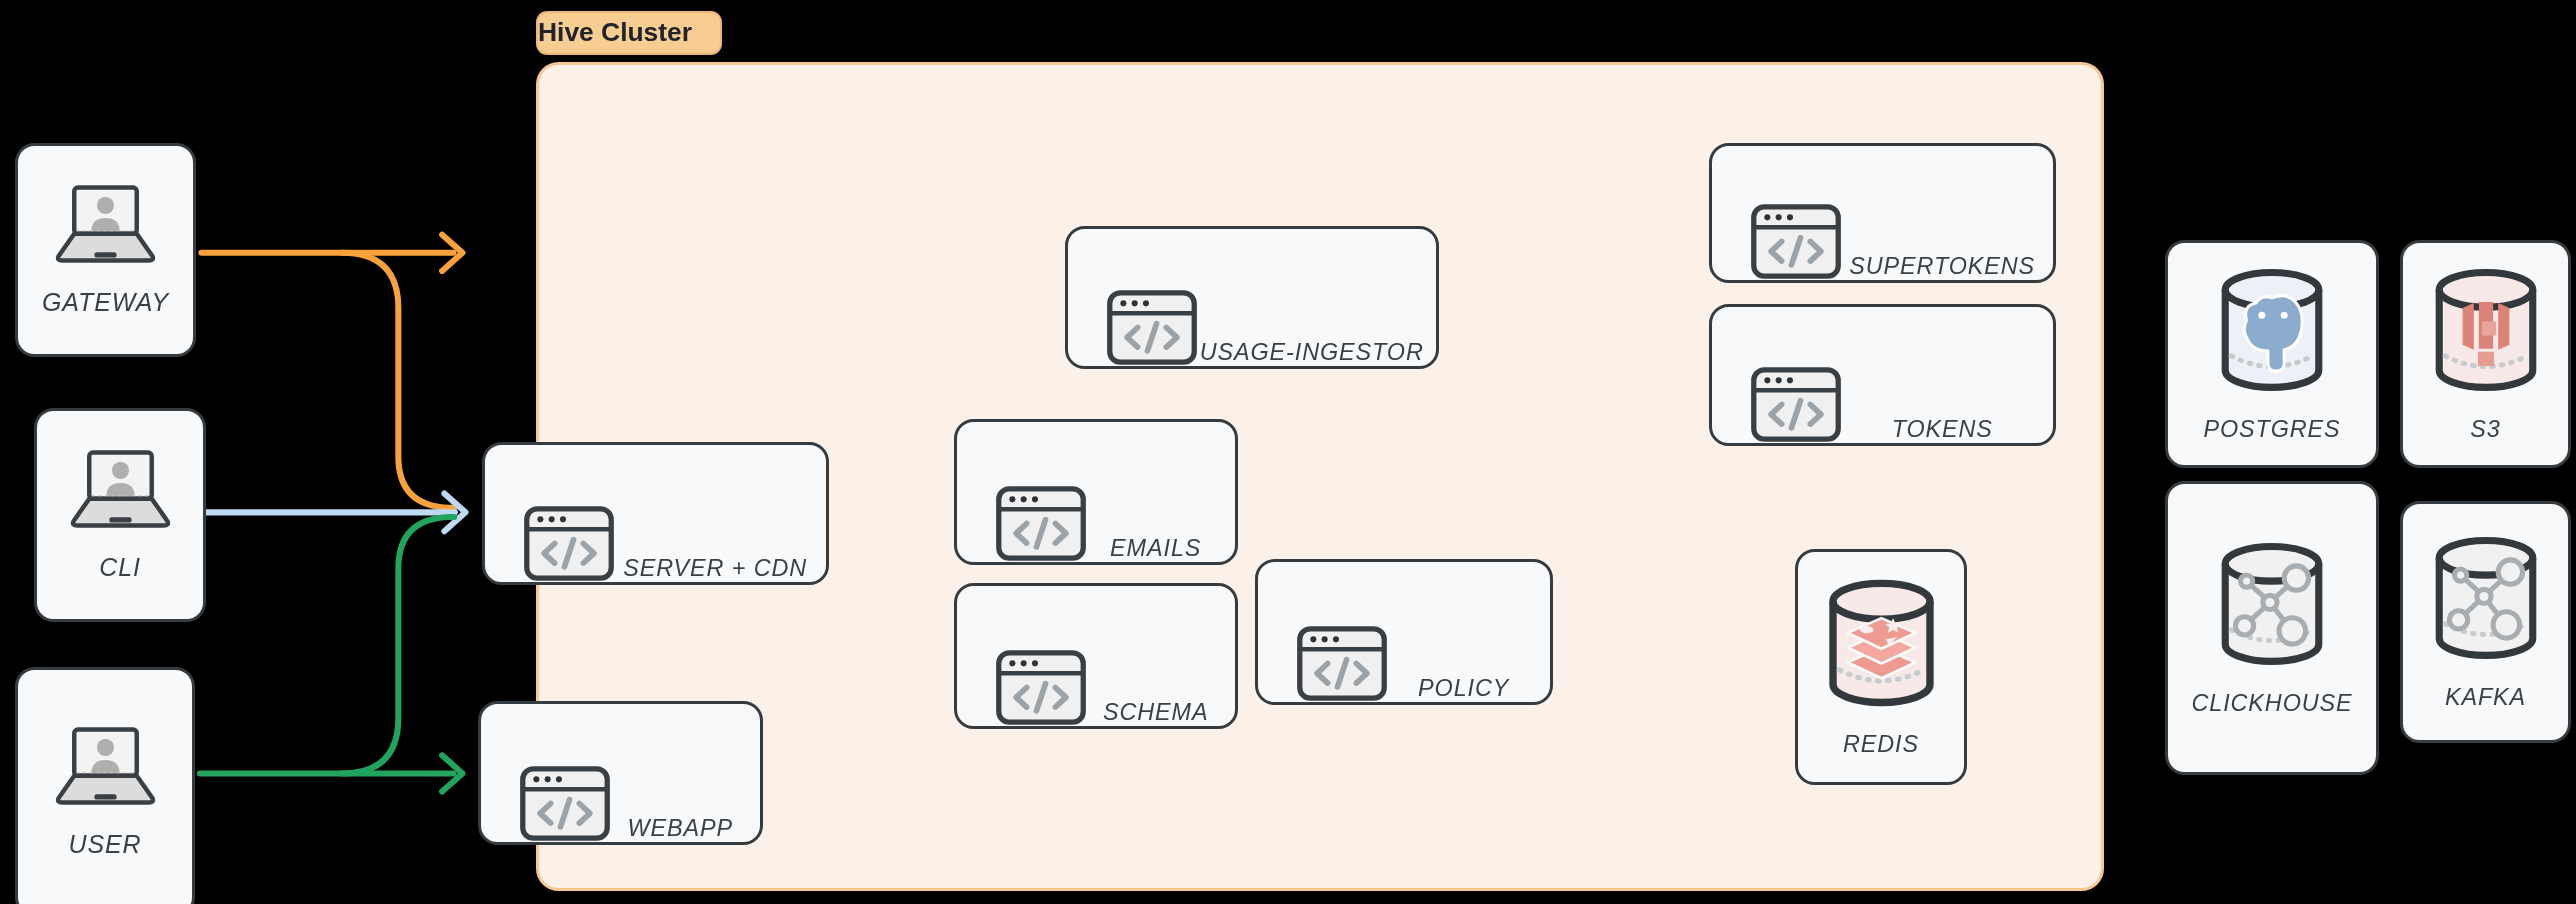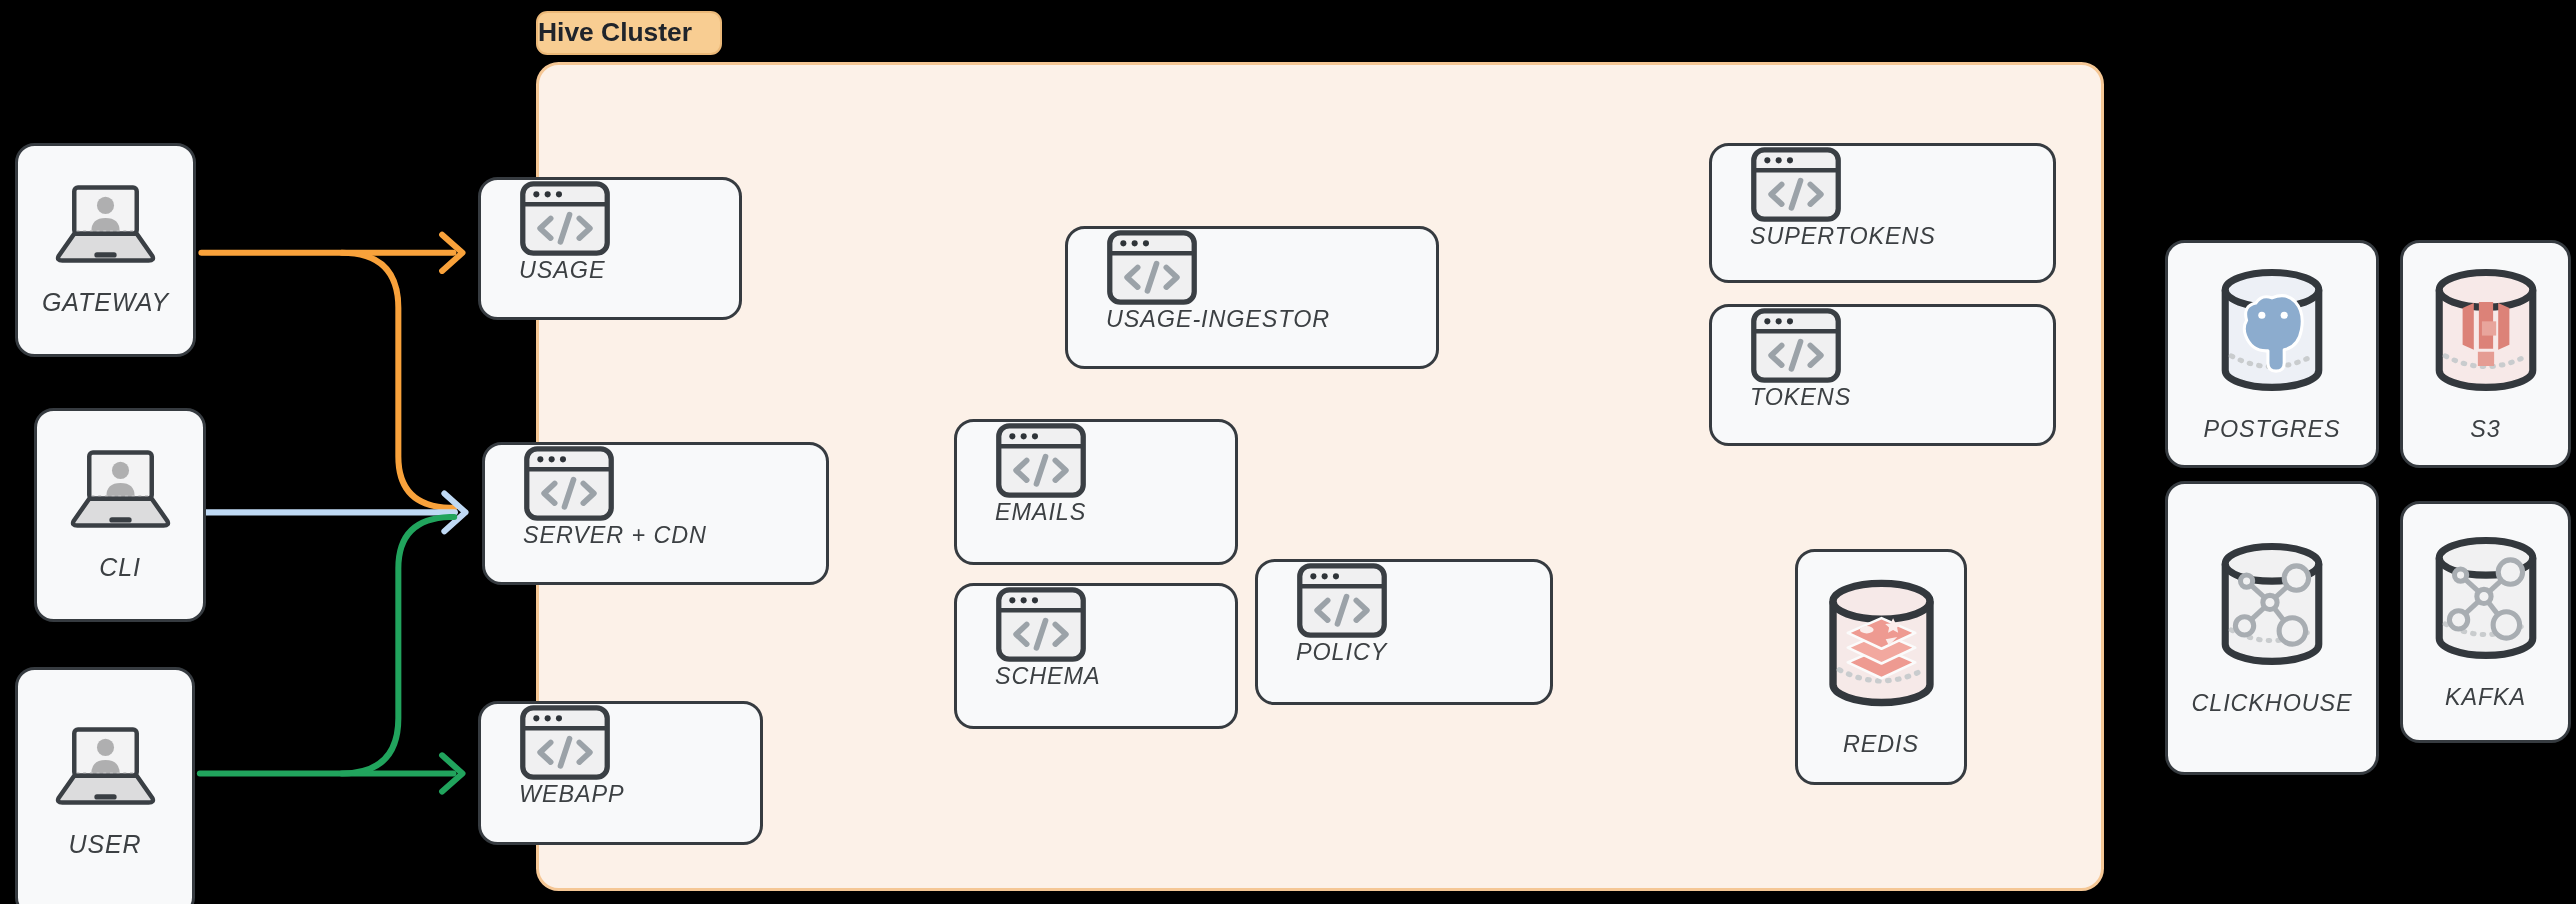--- a/index.html
+++ b/index.html
@@ -27,21 +27,21 @@
     background:var(--node-bg,#F8F9FA);
     border:3.8px solid var(--node-border,#363B40);
     border-radius:19.6px;
   }
   .label{
     color:var(--label-text,#3C4043);
     font-style:italic;font-weight:500;letter-spacing:0.9px;
     white-space:nowrap;
     text-align:center;
   }
-  .service{flex-direction:column;align-items:flex-start;padding-left:38px;}
+  .service{flex-direction:row;align-items:flex-end;padding-left:38px;}
   .service .icon{flex:0 0 auto;}
   .service .label{flex:1;text-align:center;font-size:23.4px;padding-right:10.6px;}
   .stack{flex-direction:column;align-items:center;justify-content:center;}
   .actor .label{font-size:25px;margin-top:19.6px;}
   .db .label{font-size:23.4px;margin-top:18px;}
   .edges{position:absolute;left:0;top:0;pointer-events:none;}
   .defs{position:absolute;width:0;height:0;}
 </style>
 </head>
 <body>
@@ -151,26 +151,20 @@
       </svg>
     <div class="label">CLI</div>
   </div>
   <div class="node stack actor" style="left:15px;top:667px;width:180px;height:250px">
     <svg class="icon" width="119" height="85" viewBox="0 0 160 114">
         <use href="#sym-laptop"></use>
       </svg>
     <div class="label">USER</div>
   </div>
 
-  <div class="node service" style="left:478px;top:177px;width:264px;height:143px">
-    <svg class="icon" width="92" height="77" viewBox="0 0 122 102">
-        <use href="#sym-code-window"></use>
-      </svg>
-    <div class="label">USAGE</div>
-  </div>
   <div class="node service" style="left:482px;top:442px;width:347px;height:143px">
     <svg class="icon" width="92" height="77" viewBox="0 0 122 102">
         <use href="#sym-code-window"></use>
       </svg>
     <div class="label">SERVER + CDN</div>
   </div>
   <div class="node service" style="left:478px;top:701px;width:285px;height:144px">
     <svg class="icon" width="92" height="77" viewBox="0 0 122 102">
         <use href="#sym-code-window"></use>
       </svg>

